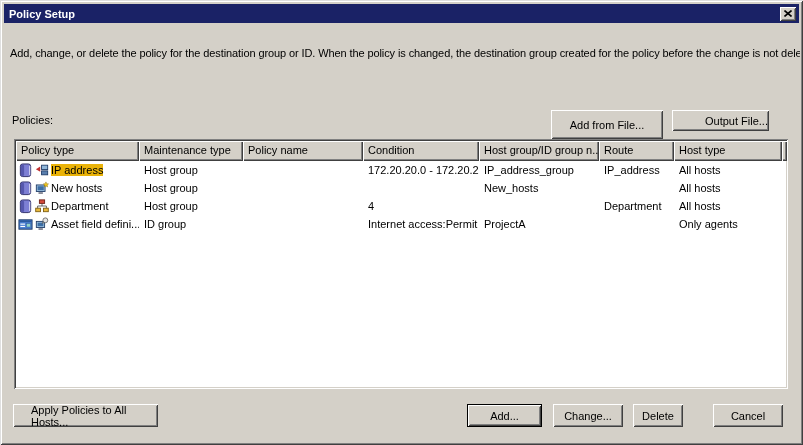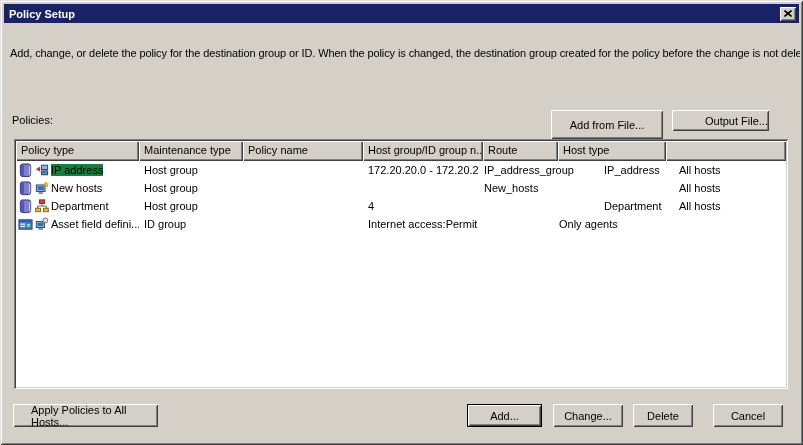--- a/index.html
+++ b/index.html
@@ -52,21 +52,21 @@
     cursor:default; user-select:none;
   }
   .btn.default {
     border:1px solid #000;
   }
   #btn-add-from-file { left:551px; top:110px; width:112px; height:29px; }
   #btn-output-file   { left:672px; top:110px; width:97px; height:21px;padding-left:32px; }
   #btn-apply  { left:13px;  top:404px; width:145px; height:23px;padding-left:18px; }
   #btn-add    { left:467px; top:404px; width:75px;  height:23px; }
   #btn-change { left:553px; top:404px; width:70px;  height:23px; }
-  #btn-delete { left:633px; top:404px; width:60px;  height:23px; }
+  #btn-delete { left:633px; top:404px; width:50px;  height:23px; }
   #btn-cancel { left:713px; top:404px; width:70px;  height:23px; }
 
   .table-wrap {
     position:absolute; left:14px; top:139px; width:774px; height:250px;
     background:#ffffff; padding:2px;
     box-shadow:
       inset 1px 1px 0 #808080,
       inset -1px -1px 0 #ffffff,
       inset 2px 2px 0 #404040,
       inset -2px -2px 0 #d4d0c8;
@@ -85,21 +85,21 @@
   }
   .c0 { width:123px; } .c1 { width:104px; } .c2 { width:120px; }
   .c3 { width:116px; } .c4 { width:120px; } .c5 { width:75px; }
   .c6 { width:108px; } .c7 { flex:1; }
   .row { display:flex; height:18px; align-items:center; }
   .cell {
     padding:0 0 0 5px; white-space:nowrap; overflow:hidden; flex:none;
   }
   .cell.type { display:flex; align-items:center; gap:2px; padding-left:2px; }
   .icon { flex:none; display:inline-flex; }
-  .row.selected .row-label { background:#15803d; }
+  .row.selected .row-label { background:#eab308; }
 </style>
 </head>
 <body>
 
 <div class="window">
 
   <div class="titlebar">
     <span>Policy Setup</span>
     <span class="close-btn">
       <svg width="8" height="7" viewBox="0 0 8 7">
@@ -114,20 +114,21 @@
   <div class="policies-label">Policies:</div>
 
   <div class="btn" id="btn-add-from-file">Add from File...</div>
   <div class="btn" id="btn-output-file">Output File...</div>
 
   <div class="table-wrap">
     <div class="header-row">
       <div class="hcell c0">Policy type</div>
       <div class="hcell c1">Maintenance type</div>
       <div class="hcell c2">Policy name</div>
+      <div class="hcell c3">Condition</div>
       <div class="hcell c4">Host group/ID group n...</div>
       <div class="hcell c5">Route</div>
       <div class="hcell c6">Host type</div>
       <div class="hcell c7"></div>
     </div>
 
     <div class="row selected">
       <div class="cell type c0">
         <span class="icon">
           <svg width="15" height="15" viewBox="0 0 16 16">
@@ -225,20 +226,21 @@
               <rect x="4" y="13" width="5" height="1.5" fill="#55586b"></rect>
               <circle cx="11.8" cy="3.8" r="2.8" fill="#e3e3e3" stroke="#666"></circle>
               <line x1="9.6" y1="5.9" x2="8" y2="7.5" stroke="#666" stroke-width="1.4"></line>
             </svg>
         </span>
         <span class="row-label">Asset field defini...</span>
       </div>
       <div class="cell c1">ID group</div>
       <div class="cell c2"></div>
       <div class="cell c3">Internet access:Permit</div>
+      <div class="cell c4">ProjectA</div>
       <div class="cell c5"></div>
       <div class="cell c6">Only agents</div>
     </div>
   </div>
 
   <div class="btn" id="btn-apply">Apply Policies to All Hosts...</div>
   <div class="btn default" id="btn-add">Add...</div>
   <div class="btn" id="btn-change">Change...</div>
   <div class="btn" id="btn-delete">Delete</div>
   <div class="btn" id="btn-cancel">Cancel</div>

